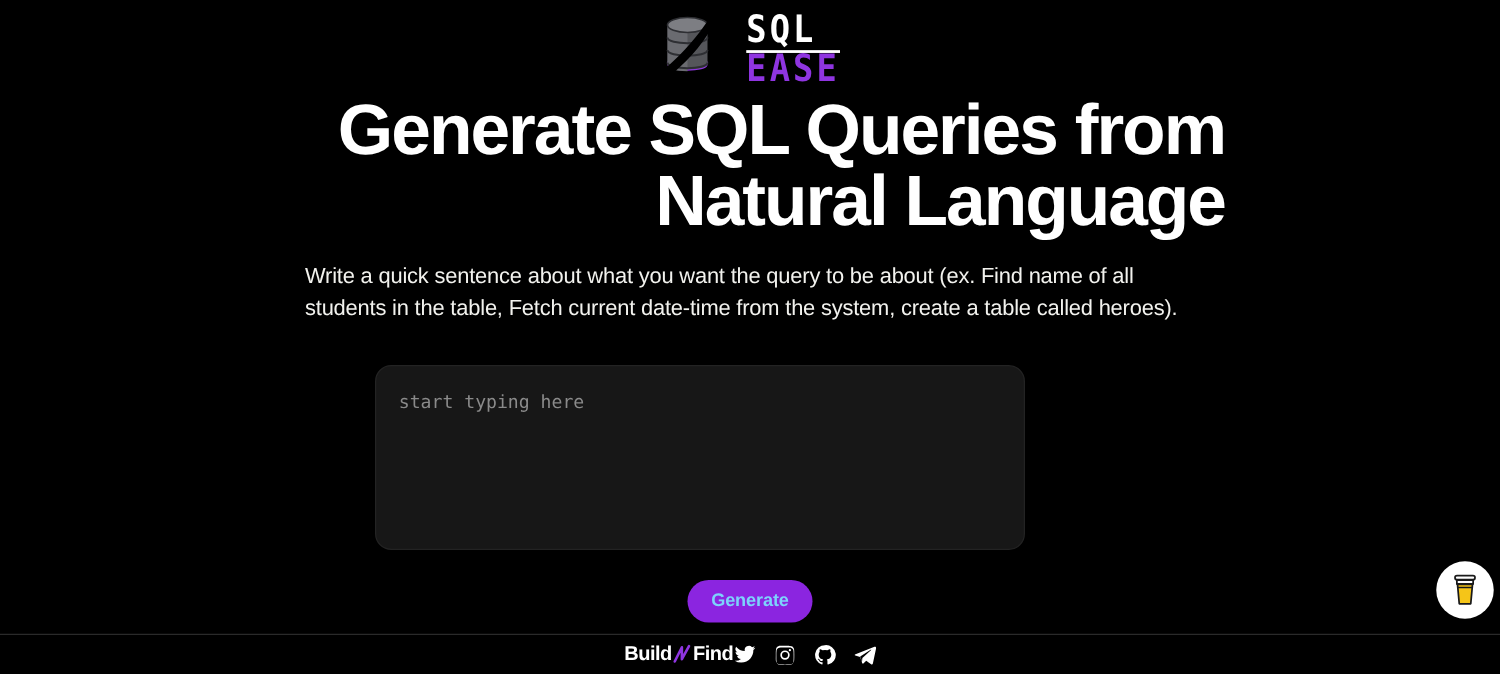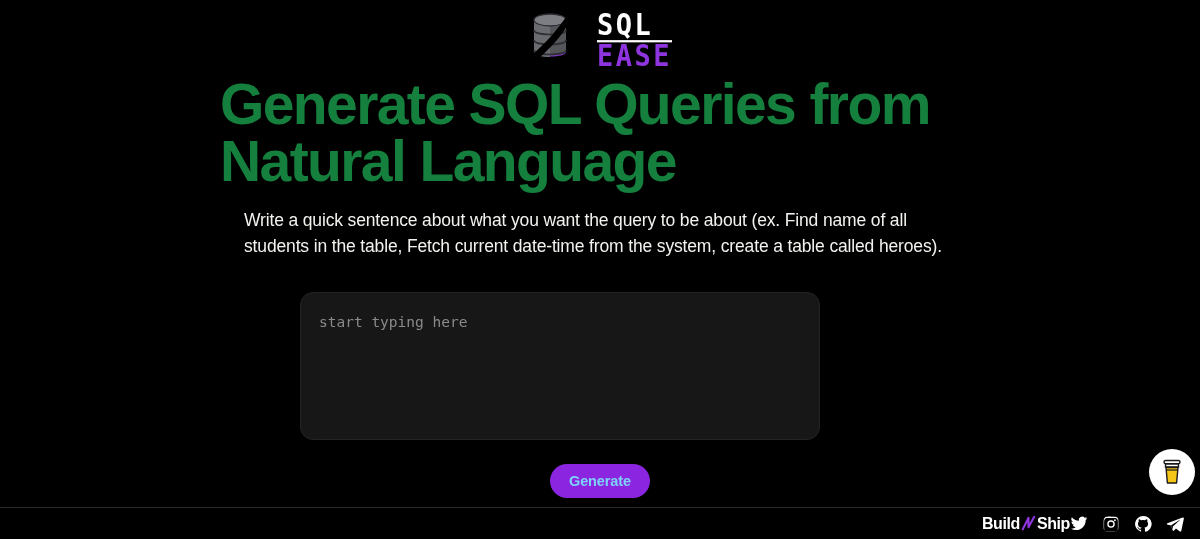--- a/index.html
+++ b/index.html
@@ -61,26 +61,26 @@
   }
   .logo-ease {
     color: #8f35e0;
     margin-top: 3px;
   }
 
   
   .headline {
     margin-top: 13px;
     width: 760px;
-    text-align: left;
+    text-align: right;
     font-size: 57px;
     line-height: 57px;
     font-weight: 700;
     letter-spacing: -1.6px;
-    color: #15803d;
+    color: #ffffff;
   }
 
   
   .subtitle {
     margin-top: 17px;
     width: 712px;
     text-align: left;
     font-size: 17.5px;
     line-height: 26px;
     font-weight: 400;
@@ -149,21 +149,21 @@
   .footer {
     position: absolute;
     left: 0;
     top: 507px;
     width: 1200px;
     height: 32px;
     background: #000000;
     border-top: 1px solid #2a2a2a;
     display: flex;
     align-items: center;
-    justify-content: flex-end;
+    justify-content: center;
     padding: 0 16px;
   }
   .brand {
     display: flex;
     align-items: center;
     font-size: 16px;
     font-weight: 700;
     letter-spacing: -0.4px;
     color: #ffffff;
   }
@@ -228,21 +228,21 @@
       <path d="M7.3 12 L18.7 12" stroke="#1a1a1a" stroke-width="1.2"></path>
     </svg>
   </div>
 
   <div class="footer">
     <div class="brand">
       <span>Build</span>
       <svg class="brand-mark" viewBox="0 0 20 20">
         <path d="M4 16 L10 4 L10 14 L16 3" fill="none" stroke="#8f35e0" stroke-width="2.2" stroke-linecap="round" stroke-linejoin="round"></path>
       </svg>
-      <span>Ship</span>
+      <span>Find</span>
     </div>
 
     <div class="socials">
       <svg class="social-icon" viewBox="0 0 24 24">
         <path d="M23 4.3c-.8.4-1.7.6-2.6.8a4.6 4.6 0 0 0 2-2.5c-.9.5-1.9.9-2.9 1.1a4.5 4.5 0 0 0-7.7 4.1A12.9 12.9 0 0 1 2.5 3.1a4.5 4.5 0 0 0 1.4 6 4.5 4.5 0 0 1-2-.6v.1c0 2.2 1.5 4 3.6 4.4a4.5 4.5 0 0 1-2 .1 4.5 4.5 0 0 0 4.2 3.1A9 9 0 0 1 1 18.1a12.8 12.8 0 0 0 7 2c8.3 0 12.9-6.9 12.9-12.9v-.6c.9-.6 1.6-1.4 2.1-2.3z"></path>
       </svg>
       <svg class="social-icon" viewBox="0 0 24 24">
         <path d="M12 2.2c3.2 0 3.6 0 4.9.1 1.2.1 1.8.2 2.2.4.6.2 1 .5 1.4.9.4.4.7.8.9 1.4.2.4.4 1 .4 2.2.1 1.3.1 1.7.1 4.9s0 3.6-.1 4.9c-.1 1.2-.2 1.8-.4 2.2-.2.6-.5 1-.9 1.4-.4.4-.8.7-1.4.9-.4.2-1 .4-2.2.4-1.3.1-1.7.1-4.9.1s-3.6 0-4.9-.1c-1.2-.1-1.8-.2-2.2-.4-.6-.2-1-.5-1.4-.9a3.8 3.8 0 0 1-.9-1.4c-.2-.4-.4-1-.4-2.2C2.2 15.6 2.2 15.2 2.2 12s0-3.6.1-4.9c.1-1.2.2-1.8.4-2.2.2-.6.5-1 .9-1.4.4-.4.8-.7 1.4-.9.4-.2 1-.4 2.2-.4 1.3-.1 1.7-.1 4.8-.1zm0 1.8c-3.1 0-3.5 0-4.7.1-1.1.1-1.7.2-2.1.3-.5.2-.9.4-1.2.8-.4.3-.6.7-.8 1.2-.1.4-.3 1-.3 2.1-.1 1.2-.1 1.6-.1 4.7s0 3.5.1 4.7c.1 1.1.2 1.7.3 2.1.2.5.4.9.8 1.2.3.4.7.6 1.2.8.4.1 1 .3 2.1.3 1.2.1 1.6.1 4.7.1s3.5 0 4.7-.1c1.1-.1 1.7-.2 2.1-.3.5-.2.9-.4 1.2-.8.4-.3.6-.7.8-1.2.1-.4.3-1 .3-2.1.1-1.2.1-1.6.1-4.7s0-3.5-.1-4.7c-.1-1.1-.2-1.7-.3-2.1a3.1 3.1 0 0 0-.8-1.2 3.1 3.1 0 0 0-1.2-.8c-.4-.1-1-.3-2.1-.3-1.2-.1-1.6-.1-4.7-.1zm0 3.1a5 5 0 1 1 0 10 5 5 0 0 1 0-10zm0 1.8a3.2 3.2 0 1 0 0 6.4 3.2 3.2 0 0 0 0-6.4zm5.2-3.2a1.2 1.2 0 1 1 0 2.4 1.2 1.2 0 0 1 0-2.4z"></path>
       </svg>
       <svg class="social-icon" viewBox="0 0 24 24">

